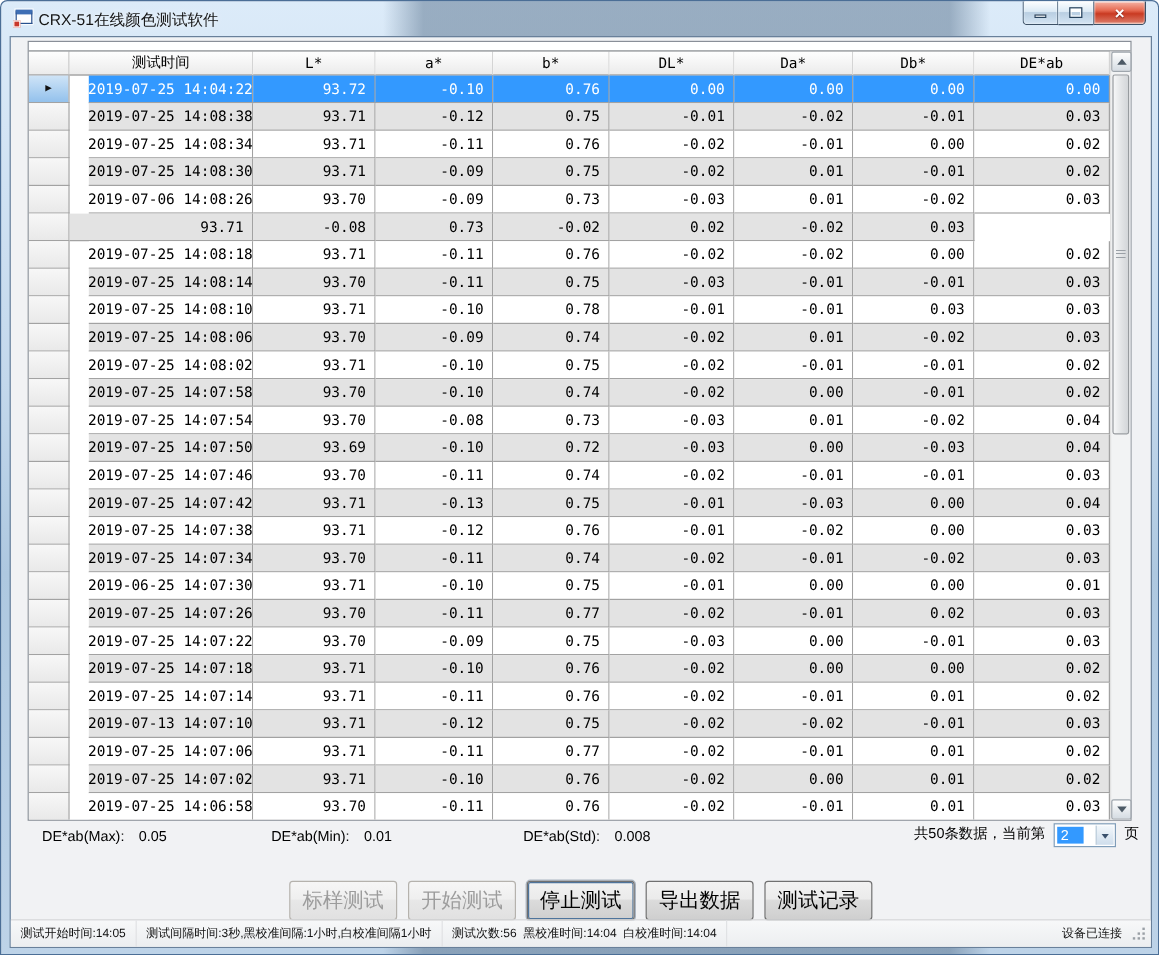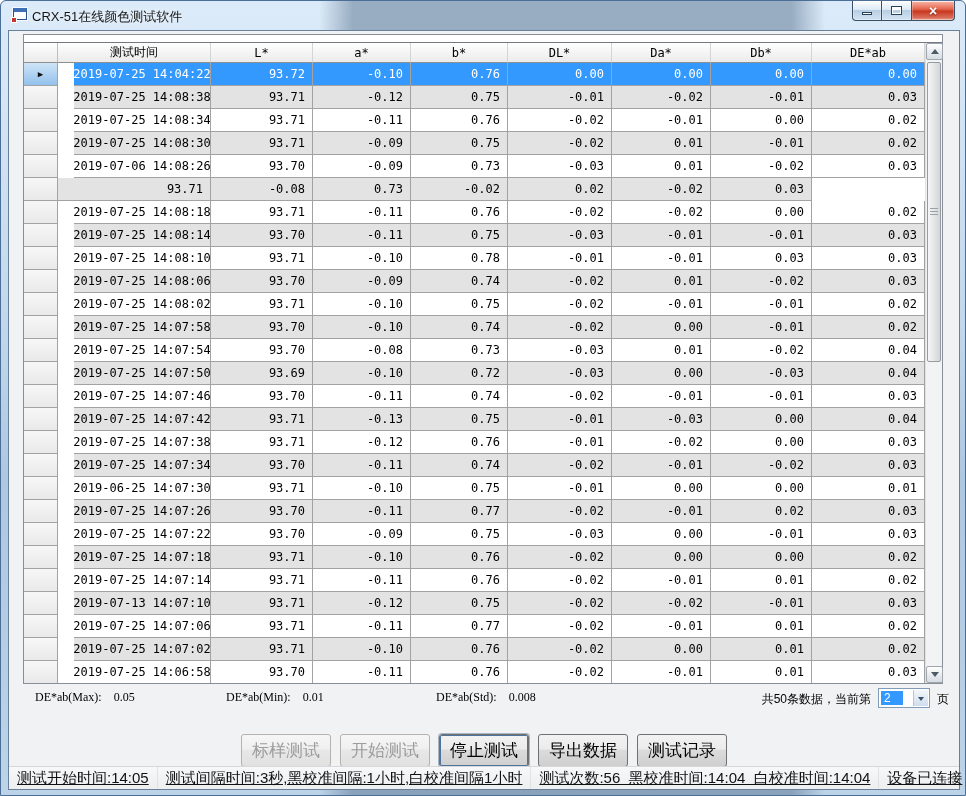--- a/index.html
+++ b/index.html
@@ -71,39 +71,39 @@
   .sb-btn.down { bottom:0; }
   .tri-up { width:0; height:0; border:4px solid transparent; border-bottom:5px solid #4d5a66; margin-top:-4px; }
   .tri-dn { width:0; height:0; border:4px solid transparent; border-top:5px solid #4d5a66; margin-bottom:-4px; }
   .sb-thumb { position:absolute; left:1px; right:1px; top:19px; height:300px; border:1px solid #979b9f; border-radius:2px;
       background:linear-gradient(to right,#f6f7f8,#e0e2e4 60%,#d3d6d9); display:flex; align-items:center; justify-content:center; }
   .sb-grip { width:8px; height:8px; background:repeating-linear-gradient(to bottom,#9aa0a6 0 1px,transparent 1px 3px); }
 
   
   .stats-row { position:absolute; left:14px; right:6px; top:655px; height:22px; }
   .stat { position:absolute; top:0; height:22px; display:flex; align-items:center; gap:12px;
-          font-family:Liberation Serif, serif; font-size:12px; color:#000; }
+          font-family:Liberation Sans, sans-serif; font-size:12px; color:#000; }
   .stat.s-max { left:12px; } .stat.s-min { left:203px; } .stat.s-std { left:413px; }
-  .pagination { position:absolute; right:4px; top:0; height:22px; display:flex; align-items:flex-end; gap:7px; font-size:12px; color:#000; }
+  .pagination { position:absolute; right:4px; top:0; height:22px; display:flex; align-items:flex-start; gap:7px; font-size:12px; color:#000; }
   .combo { position:relative; width:52px; height:20px; background:#fff; border:1px solid #7f9db9; }
   .combo-val { position:absolute; left:2px; top:2px; bottom:2px; width:22px; background:#3399ff; color:#fff; font-size:12px; padding-left:3px; display:flex; align-items:center; }
   .combo-btn { position:absolute; right:1px; top:1px; bottom:1px; width:15px; background:linear-gradient(#f2f7fb,#cfdeec); border-left:1px solid #b5c7d8; display:flex; align-items:center; justify-content:center; }
   .tri-combo { width:0; height:0; border:3.5px solid transparent; border-top:4px solid #39506b; margin-top:4px; }
 
   
   .btn-row { position:absolute; left:0; right:0; top:706px; height:26px; display:flex; justify-content:center; align-items:center; gap:9px; }
   .btn { min-width:74px; height:33px; padding:0 10px; font-family:inherit; font-size:17px; color:#000;
          border:1px solid #707070; border-radius:3px;
          background:linear-gradient(#f2f2f2 0%,#ebebeb 45%,#dbdbdb 50%,#cfcfcf 100%); }
   .btn.focused { box-shadow: inset 0 0 0 1px #4e749c, 0 0 0 1px rgba(40,70,100,.35); }
   .btn.disabled { color:#9c9c9c; border-color:#b5b2ad; background:linear-gradient(#f6f6f6,#efefef 45%,#e7e7e7 50%,#e1e1e1 100%); }
 
   
   .statusbar { position:absolute; left:0; right:0; top:735px; height:23px; background:linear-gradient(#f7f8f9,#eceef0);
-               border-top:1px solid #d6d8da; display:flex; align-items:flex-end; font-size:15px; color:#111;text-decoration:underline; }
+               border-top:1px solid #d6d8da; display:flex; align-items:flex-end; font-size:10px; color:#111; }
   .sb-panel { height:100%; display:flex; align-items:center; padding:0 8px; border-right:1px solid #e0e2e4; white-space:pre; }
   .sb-panel.p3 { margin-left:auto; border-right:none; padding-right:24px; }
   .resize-grip { position:absolute; right:3px; bottom:4px; width:12px; height:12px; }
   .resize-grip::after { content:""; position:absolute; left:0; top:8px; width:2px; height:2px; background:#9aa0a6;
     box-shadow: 4px 0 0 #9aa0a6, 8px 0 0 #9aa0a6, 4px -4px 0 #9aa0a6, 8px -4px 0 #9aa0a6, 8px -8px 0 #9aa0a6; }
 </style>
 </head>
 <body>
 
 <div class="window">

